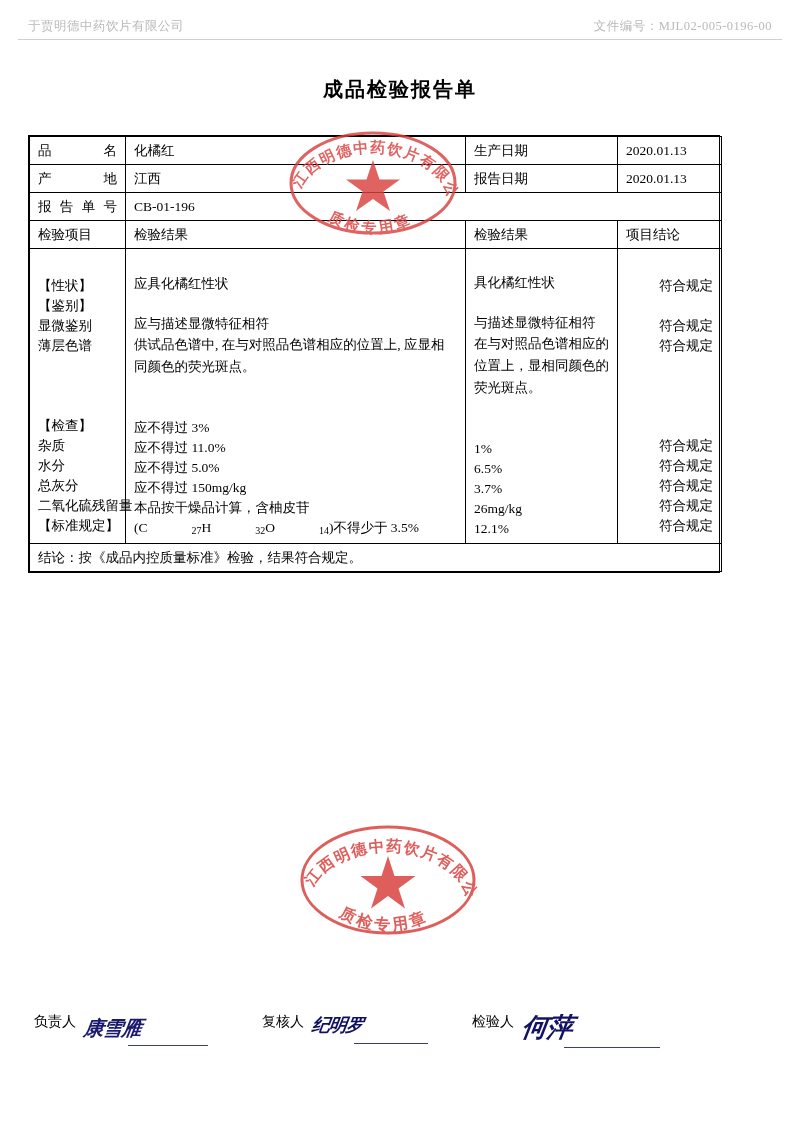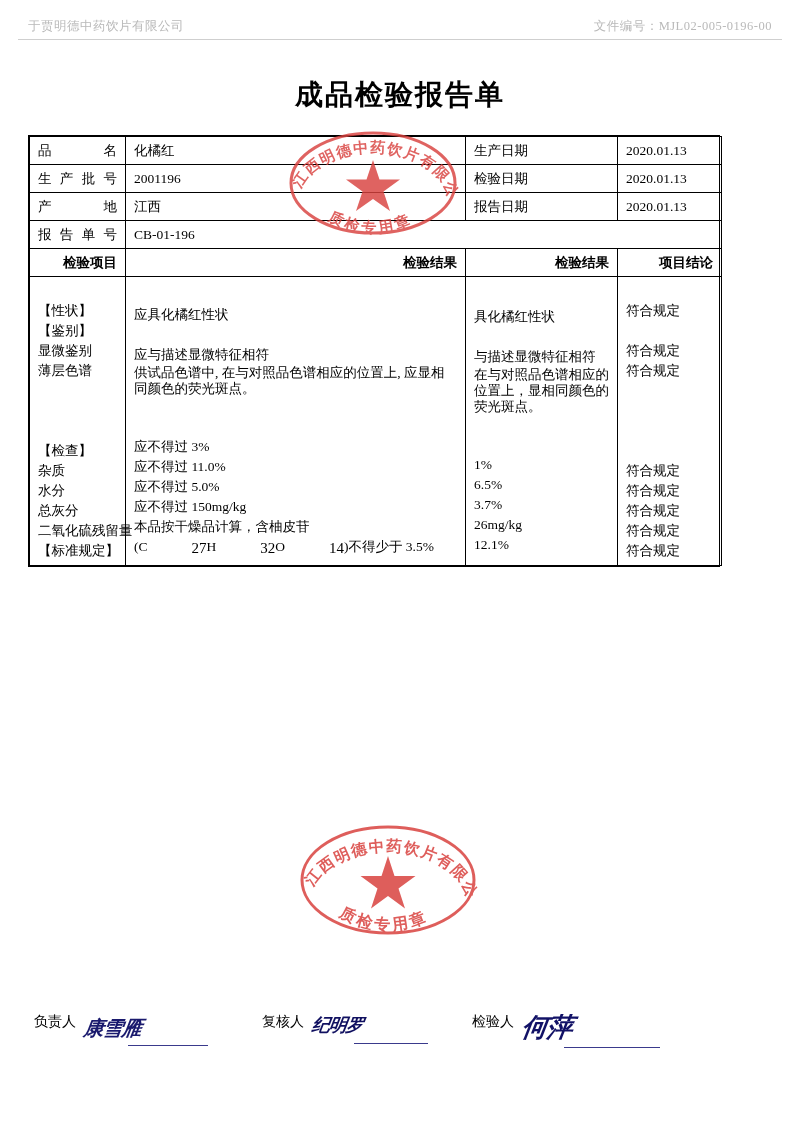--- a/index.html
+++ b/index.html
@@ -40,21 +40,21 @@
     border-top: 1px solid #cfcfcf;
   }
 
   
   .doc-title {
     position: absolute;
     top: 76px;
     left: 0;
     width: 800px;
     text-align: center;
-    font-size: 28px;
+    font-size: 20px;
     font-weight: bold;
     letter-spacing: 2px;
     font-family: "DejaVu Sans", "Liberation Sans", sans-serif;
   }
 
   
   .sheet {
     position: absolute;
     top: 135px;
     left: 28px;
@@ -86,44 +86,43 @@
   }
   .lbl-c {
     width: 96px;
     white-space: nowrap;
   }
   .val { padding-left: 10px; }
   .val-num { font-family: "Liberation Serif", serif; }
 
   
   .colhead td {
-    text-align: right;
+    text-align: left;
     font-size: 13.5px;
     height: 26px;
     border-left: 1px solid #000;
     border-right: 1px solid #000;
     border-top: 1px solid #000;
     border-bottom: none;
-    font-weight: bold;
   }
   .body-cell {
     vertical-align: top;
     border-top: none !important;
     height: 690px;
     padding-top: 6px;
     font-size: 13px;
     line-height: 20px;
     position: relative;
     border-radius: 21px;
   }
   .body-cell .row-line { height: 20px; white-space: nowrap; }
   .spacer { height: 20px; }
-  .wrapline { white-space: normal; line-height: 16px; }
-
-  sub { font-size: 15px; vertical-align: -2px; padding-left: 44px; }
+  .wrapline { white-space: normal; line-height: 22px; }
+
+  sub { font-size: 10px; vertical-align: -2px; padding-left: 44px; }
 
   
   .concl td {
     height: 30px;
     font-size: 14px;
     padding-left: 14px;
   }
 
   
   .sign-row {
@@ -186,26 +185,20 @@
     </colgroup>
 
     <tbody>
         <tr>
       <td class="lbl">品　　名</td>
       <td class="val" colspan="2">化橘红</td>
       <td class="lbl-c">生产日期</td>
       <td class="val val-num">2020.01.13</td>
     </tr>
     <tr>
-      <td class="lbl">生产批号</td>
-      <td class="val val-num" colspan="2">2001196</td>
-      <td class="lbl-c">检验日期</td>
-      <td class="val val-num">2020.01.13</td>
-    </tr>
-    <tr>
       <td class="lbl">产　　地</td>
       <td class="val" colspan="2">江西</td>
       <td class="lbl-c">报告日期</td>
       <td class="val val-num">2020.01.13</td>
     </tr>
     <tr>
       <td class="lbl">报告单号</td>
       <td class="val val-num" colspan="4">CB-01-196</td>
     </tr>
 
@@ -261,38 +254,41 @@
         <div class="wrapline">在与对照品色谱相应的位置上，显相同颜色的荧光斑点。</div>
         <div class="spacer"></div>
         <div class="spacer"></div>
         <div class="row-line">1%</div>
         <div class="row-line">6.5%</div>
         <div class="row-line">3.7%</div>
         <div class="row-line">26mg/kg</div>
         <div class="row-line">12.1%</div>
       </td>
 
-      <td class="body-cell" style="text-align:left">
+      <td class="body-cell" style="text-align:right">
         <div class="spacer"></div>
         <div class="row-line">符合规定</div>
         <div class="spacer"></div>
         <div class="row-line">符合规定</div>
         <div class="row-line">符合规定</div>
         <div class="spacer"></div>
         <div class="spacer"></div>
         <div class="spacer"></div>
         <div class="spacer"></div>
         <div class="row-line">符合规定</div>
         <div class="row-line">符合规定</div>
         <div class="row-line">符合规定</div>
         <div class="row-line">符合规定</div>
         <div class="row-line">符合规定</div>
       </td>
     </tr>
 
+    <tr class="concl">
+      <td colspan="5">结论：按《成品内控质量标准》检验，结果符合规定。</td>
+    </tr>
   </tbody>
     </table>
 </div>
 
 <div class="sign-row">
   <div class="sign-item" style="left:6px;">
     <span class="lab">负责人</span>
     <span class="sig sig-1">康雪雁</span>
   </div>
   <div class="underline-1" style="left:100px; top:38px; width:80px;"></div>

